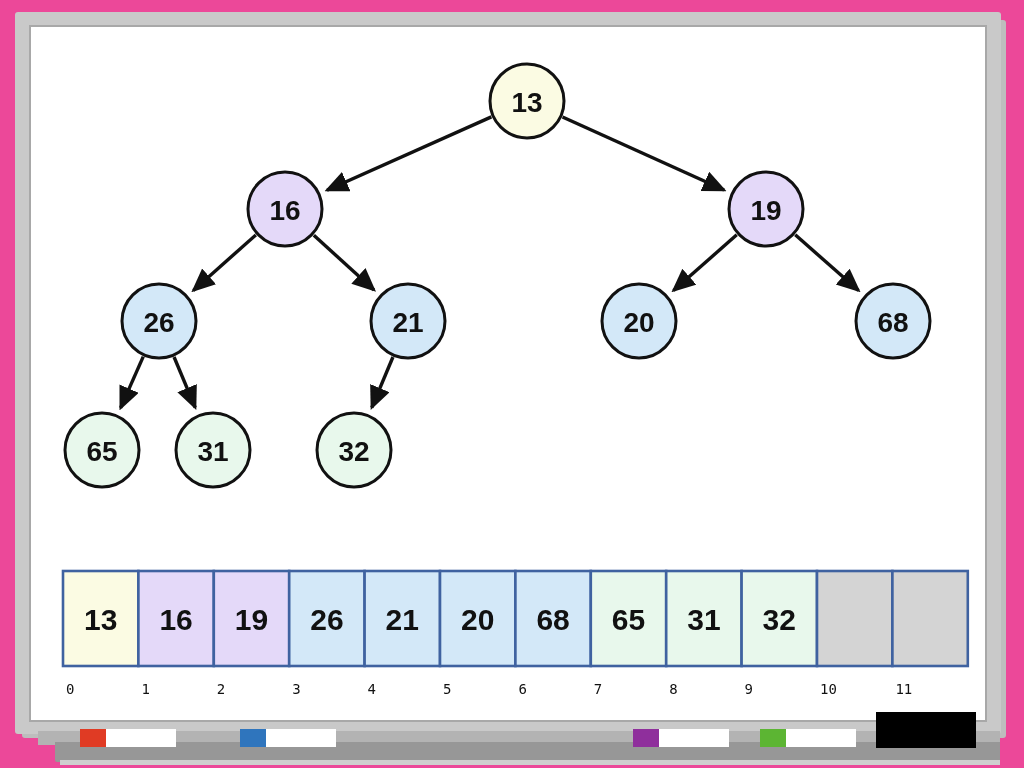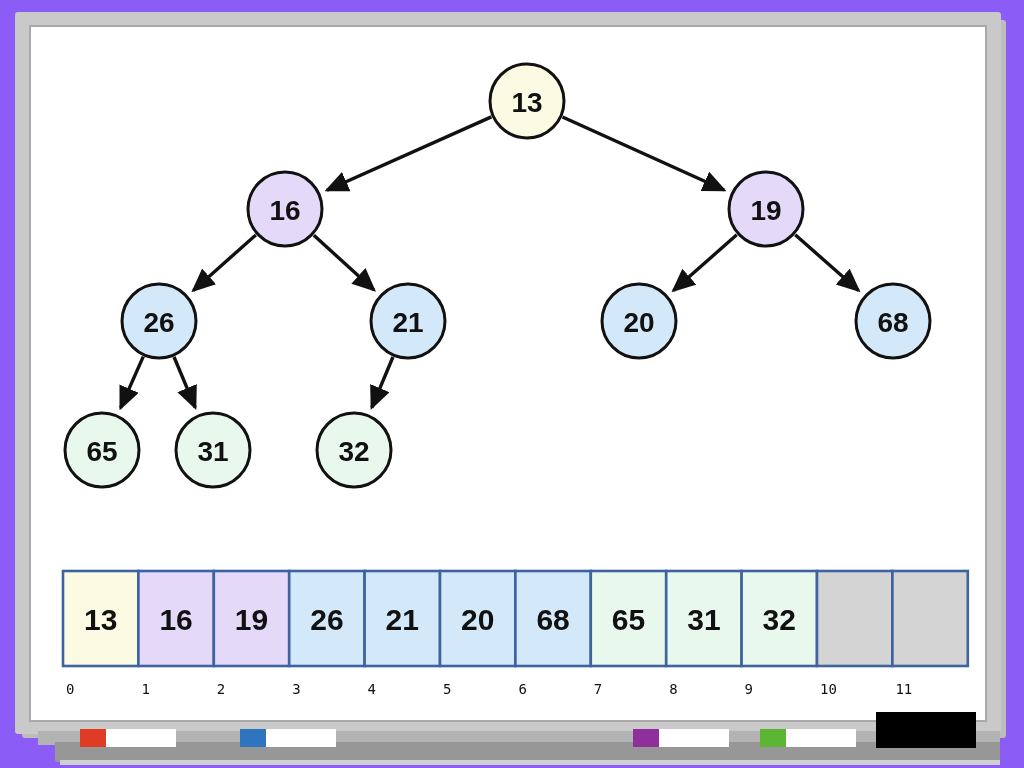--- a/index.html
+++ b/index.html
@@ -9,21 +9,21 @@
     height: 768px;
     background: #ffffff;
     font-family: "Liberation Sans", sans-serif;
     overflow: hidden;
   }
 
   #stage {
     position: relative;
     width: 1024px;
     height: 768px;
-    background: #8b5cf6;
+    background: #ec4899;
   }
 
   
   .wb-shadow {
     position: absolute;
     left: 22px;
     top: 20px;
     width: 984px;
     height: 718px;
     background: #bdbdbd;

